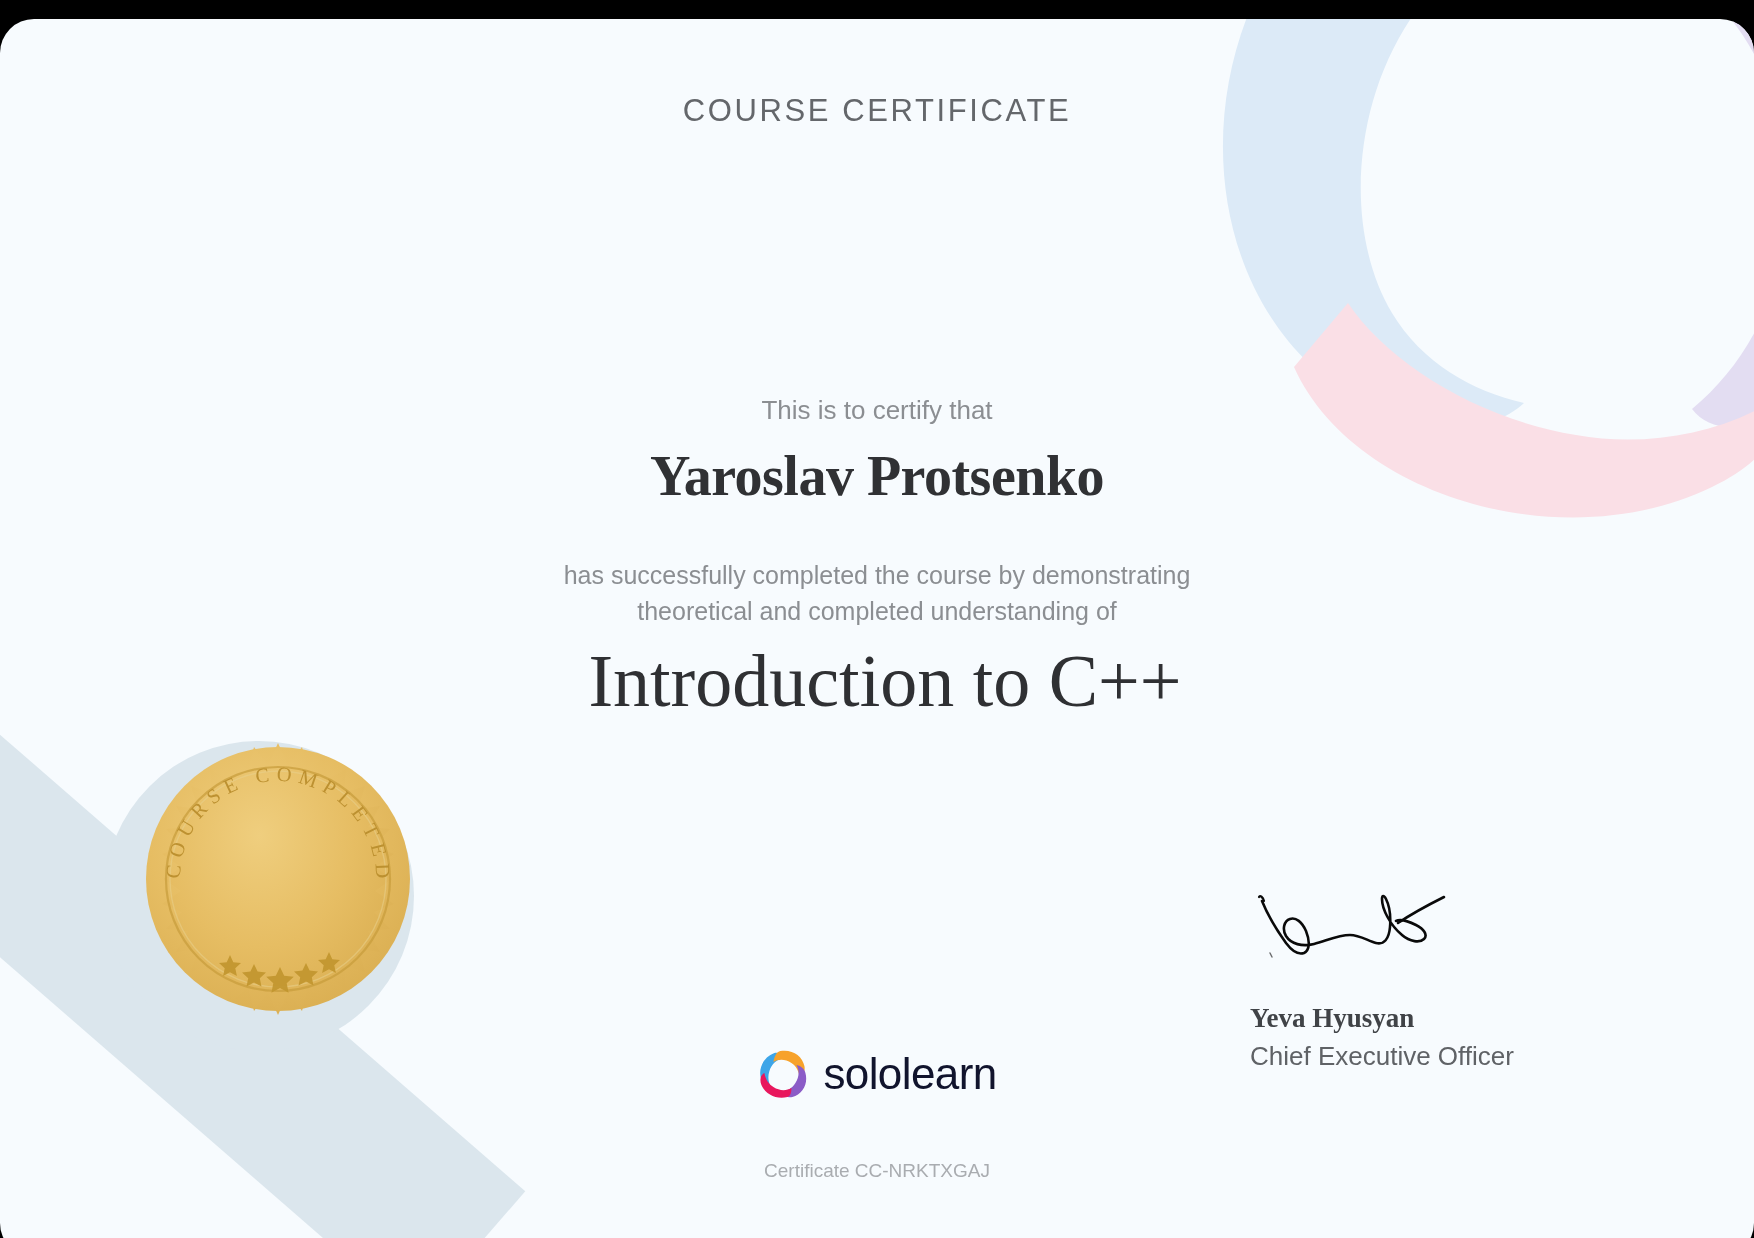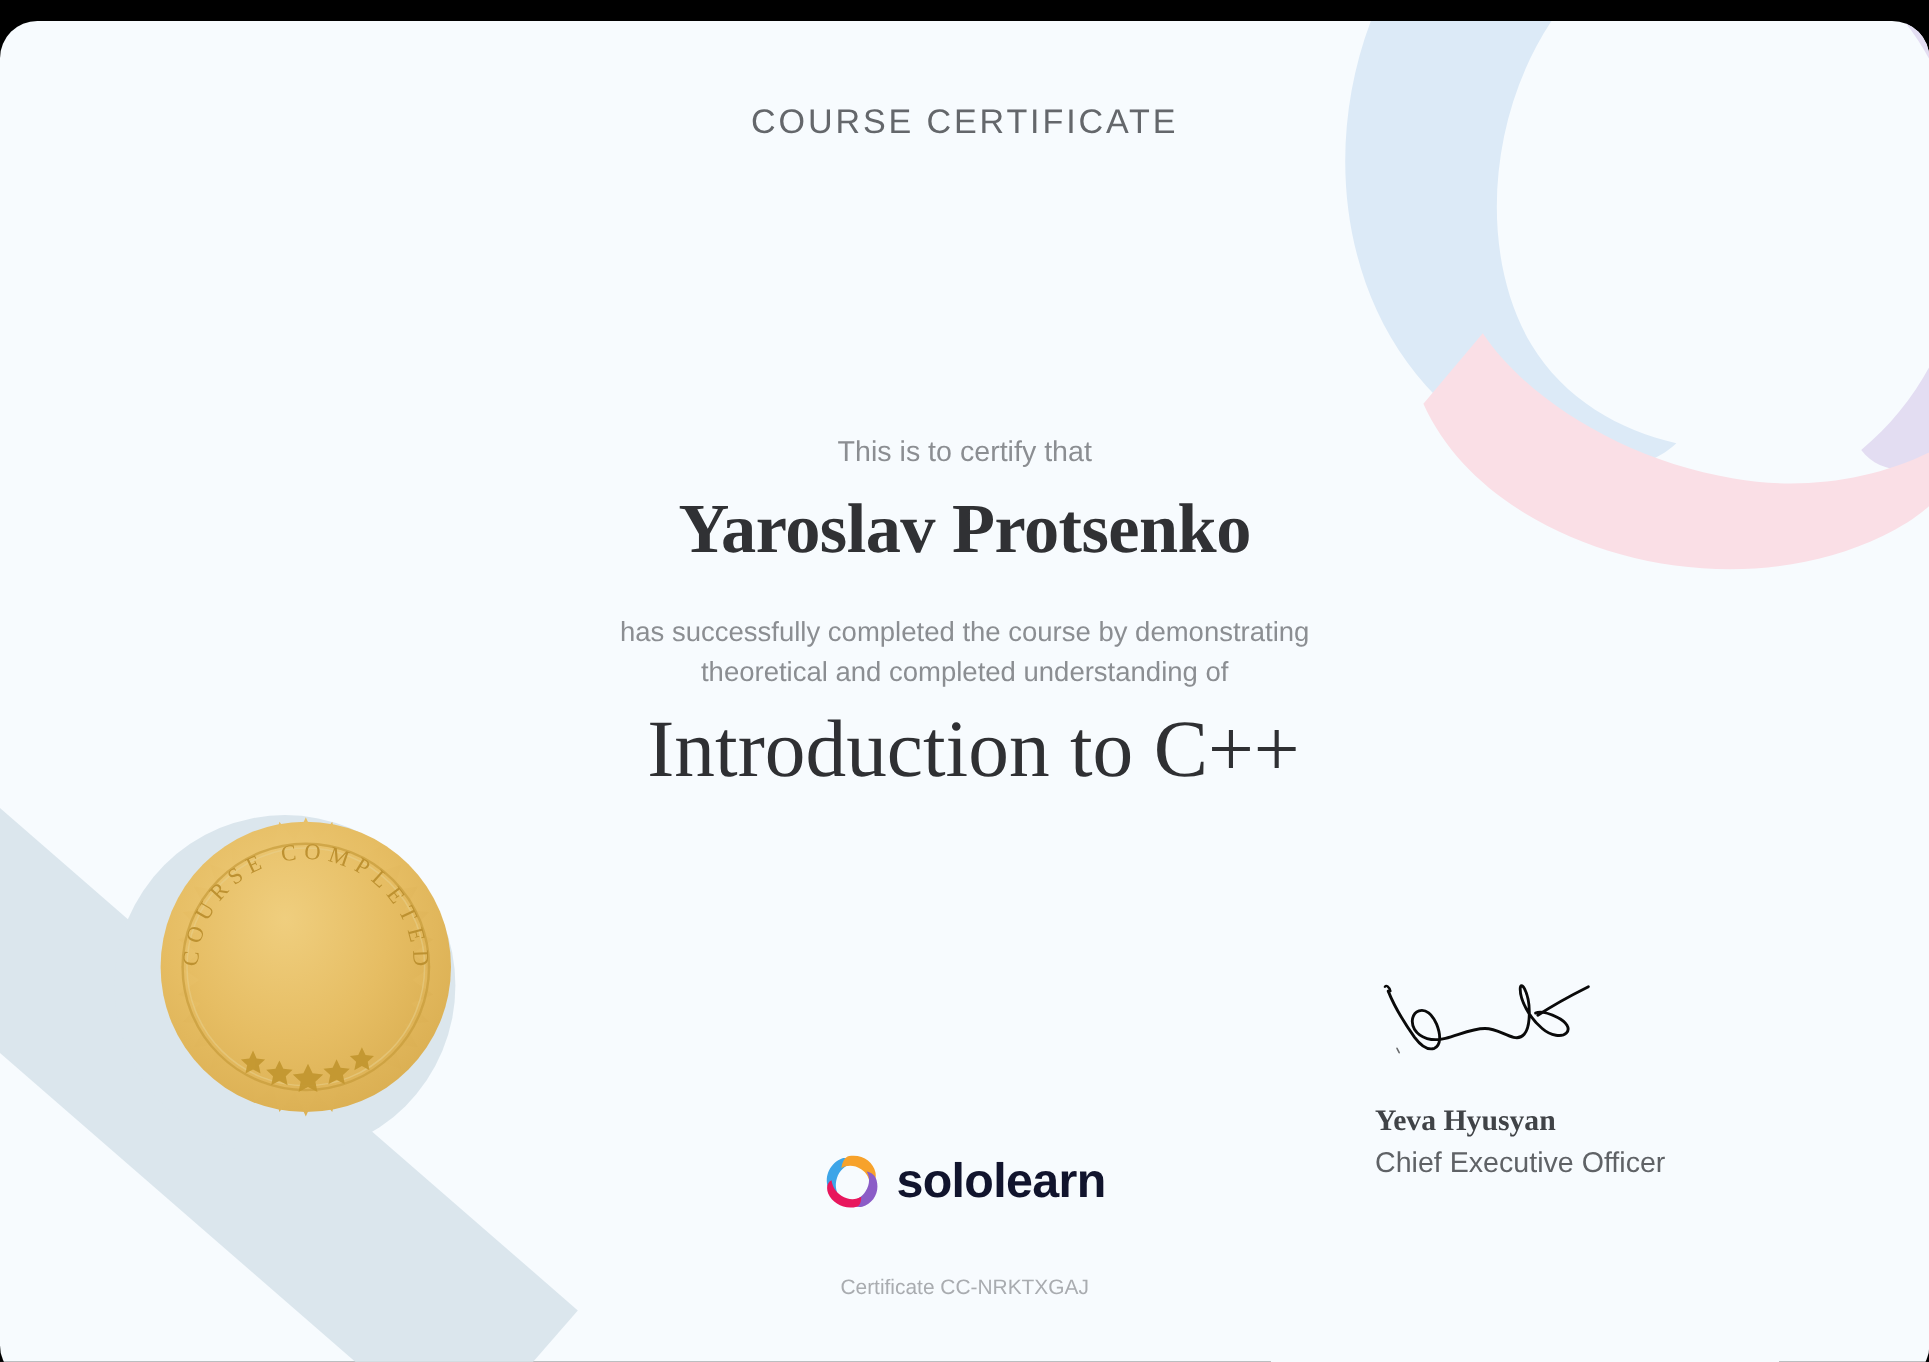--- a/index.html
+++ b/index.html
@@ -94,21 +94,21 @@
   }
 
   .recipient {
     position: absolute;
     top: 425px;
     left: 0;
     right: 0;
     text-align: center;
     font-family: "Liberation Serif", serif;
     font-weight: 700;
-    font-size: 64px;
+    font-size: 56px;
     color: #303134;
     letter-spacing: -0.5px;
   }
 
   .body-text {
     position: absolute;
     top: 538px;
     left: 50%;
     transform: translateX(-50%);
     width: 820px;
@@ -146,21 +146,21 @@
     left: 50%;
     top: 1030px;
     transform: translateX(-50%);
     display: flex;
     align-items: center;
     gap: 16px;
   }
   .brand-mark { width: 50px; height: 50px; display: block; }
   .brand-word {
     font-size: 44px;
-    font-weight: 700;
+    font-weight: 400;
     color: #11142d;
     letter-spacing: -0.6px;
     line-height: 1;
   }
 
   .cert-meta {
     position: absolute;
     left: 50%;
     top: 1138px;
     transform: translateX(-50%);

